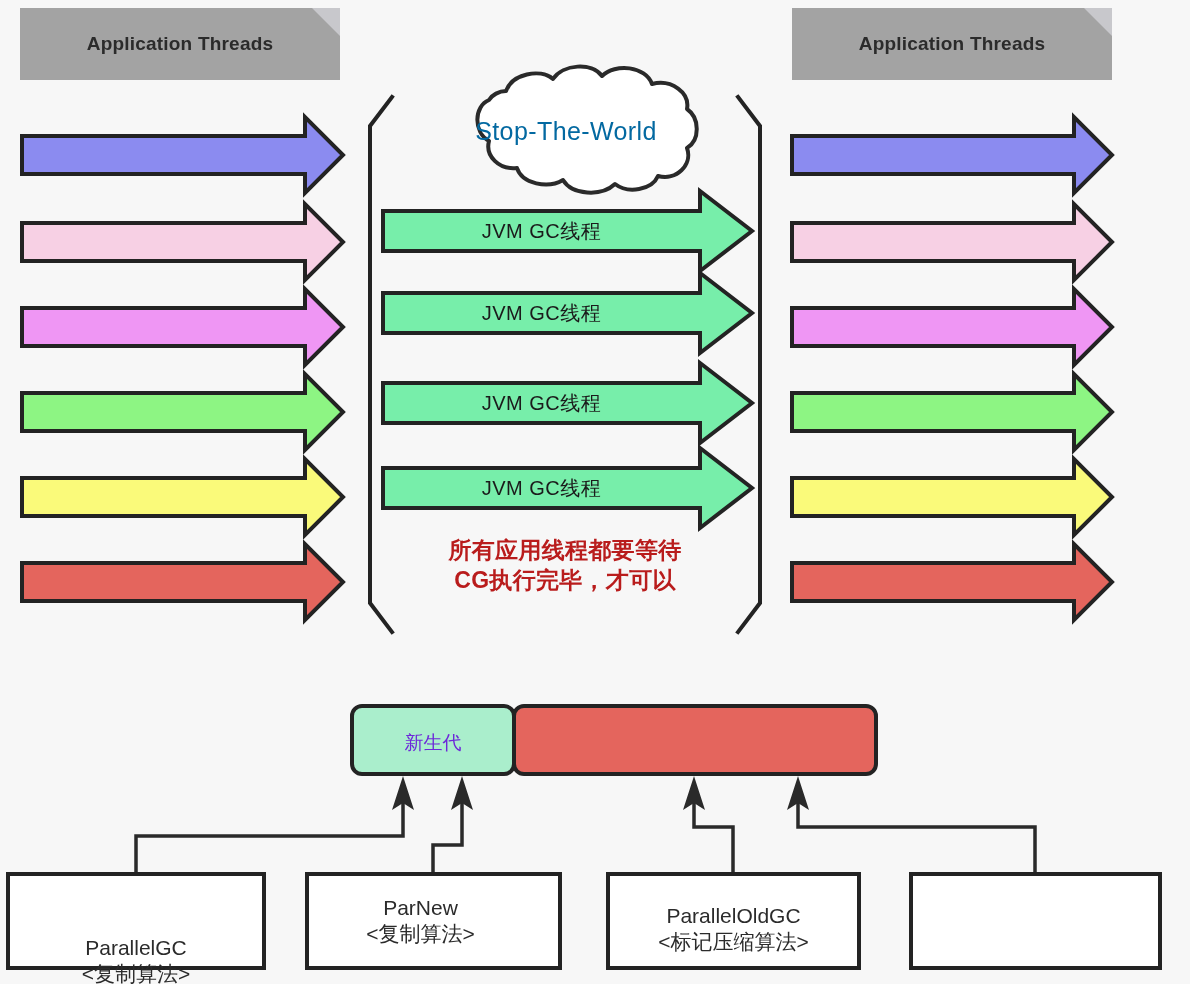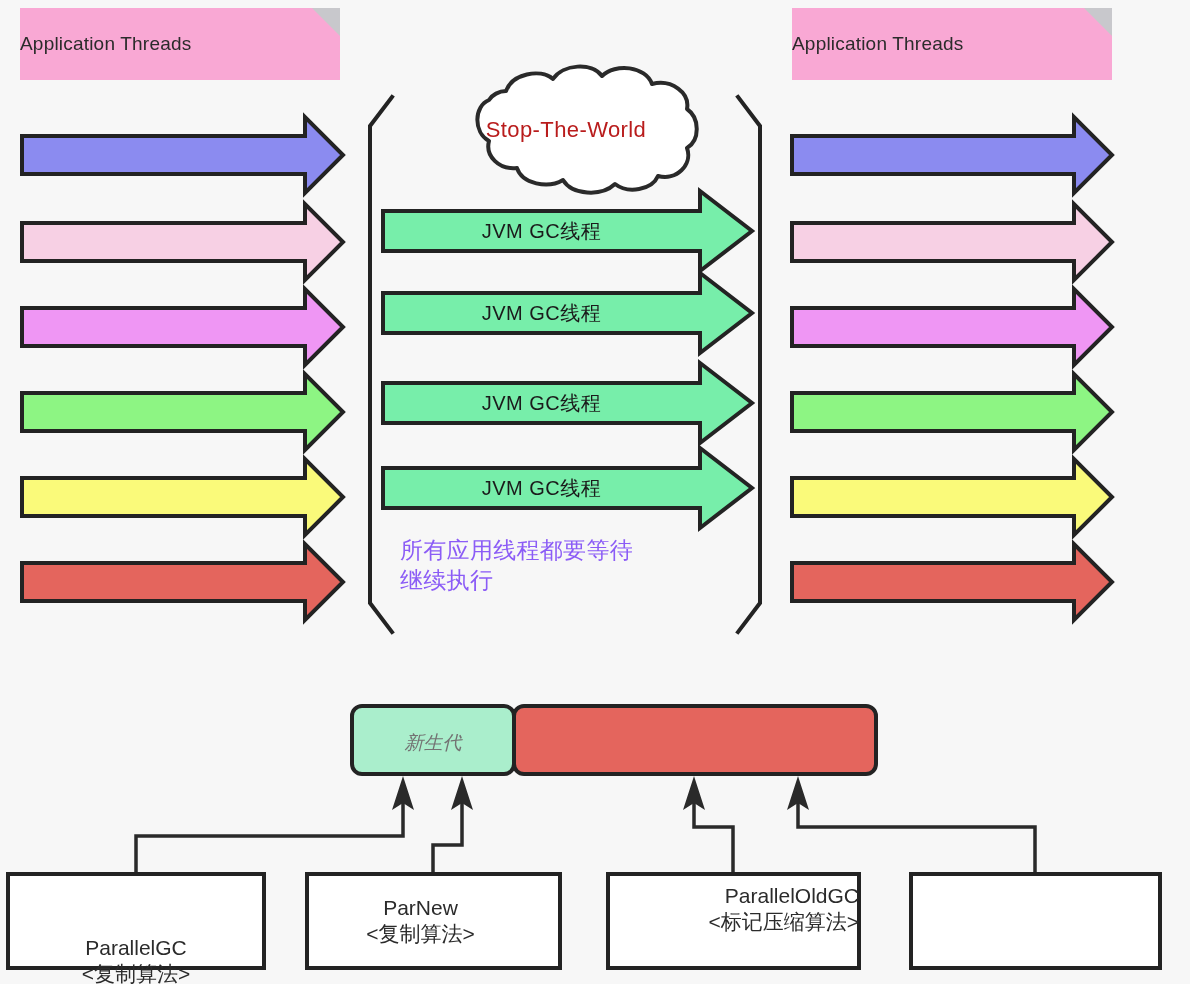--- a/index.html
+++ b/index.html
@@ -6,58 +6,59 @@
   body{
     width:1190px;height:984px;
     background:#f7f7f7;
     font-family:"Liberation Sans","DejaVu Sans",sans-serif;
     overflow:hidden;
     position:relative;
   }
   #stage{position:absolute;left:0;top:0;width:1190px;height:984px;}
   .note{
     position:absolute;
-    background:#f9a8d4;
-    display:flex;align-items:center;justify-content:flex-start;
+    background:#a3a3a3;
+    display:flex;align-items:center;justify-content:center;
     font-size:19px;color:#2b2b2b;
     letter-spacing:.2px;
+    font-weight:bold;
   }
   .note .fold{
     position:absolute;right:0;top:0;width:0;height:0;
     border-left:28px solid transparent;
     border-top:28px solid #c8c8cc;
   }
   .note .lbl{position:relative;z-index:2;}
   svg.layer{position:absolute;left:0;top:0;width:1190px;height:984px;overflow:visible;}
   .gc-label{
     position:absolute;
     font-size:20px;color:#1b1b1b;
     white-space:nowrap;
     letter-spacing:.5px;
   }
   .warn{
     position:absolute;
-    color:#8b5cf6;
-    font-weight:normal;
+    color:#b91c1c;
+    font-weight:bold;
     font-size:23px;
+    text-align:center;
     line-height:1.32;
     width:330px;
     letter-spacing:.3px;
   }
   .gen-lbl{
     position:absolute;
     font-size:19px;
-    color:#737373;
+    color:#6d28d9;
     text-align:center;
     white-space:nowrap;
-    font-style:italic;
   }
   .cloud-lbl{
     position:absolute;
-    font-size:22px;color:#b91c1c;
+    font-size:25px;color:#0369a1;
     white-space:nowrap;
     letter-spacing:.4px;
   }
   .gcbox{
     position:absolute;
     text-align:center;
     font-size:21px;
     color:#2b2b2b;
     line-height:1.25;
     display:flex;flex-direction:column;
@@ -157,31 +158,31 @@
 
   <div class="cloud-lbl" style="left:466px;top:117px;width:200px;text-align:center;">Stop-The-World</div>
 
   <div class="gc-label" style="left:383px;top:218px;width:317px;text-align:center;">JVM GC线程</div>
   <div class="gc-label" style="left:383px;top:300px;width:317px;text-align:center;">JVM GC线程</div>
   <div class="gc-label" style="left:383px;top:390px;width:317px;text-align:center;">JVM GC线程</div>
   <div class="gc-label" style="left:383px;top:475px;width:317px;text-align:center;">JVM GC线程</div>
 
   <div class="warn" style="left:400px;top:535px;">
     <div>所有应用线程都要等待</div>
-    <div>继续执行</div>
+    <div>CG执行完毕，才可以</div>
   </div>
 
   <div class="gen-lbl" style="left:352px;top:730px;width:162px;">新生代</div>
 
   <div class="gcbox" style="left:8px;top:914px;width:256px;height:94px;">
     <div>ParallelGC</div>
     <div>&lt;复制算法&gt;</div>
   </div>
   <div class="gcbox" style="left:294px;top:874px;width:253px;height:94px;">
     <div>ParNew</div>
     <div>&lt;复制算法&gt;</div>
   </div>
-  <div class="gcbox" style="left:608px;top:862px;width:251px;height:94px;align-items:flex-end;">
+  <div class="gcbox" style="left:608px;top:882px;width:251px;height:94px;">
     <div>ParallelOldGC</div>
     <div>&lt;标记压缩算法&gt;</div>
   </div>
 
 </div>
 
 </body></html>

